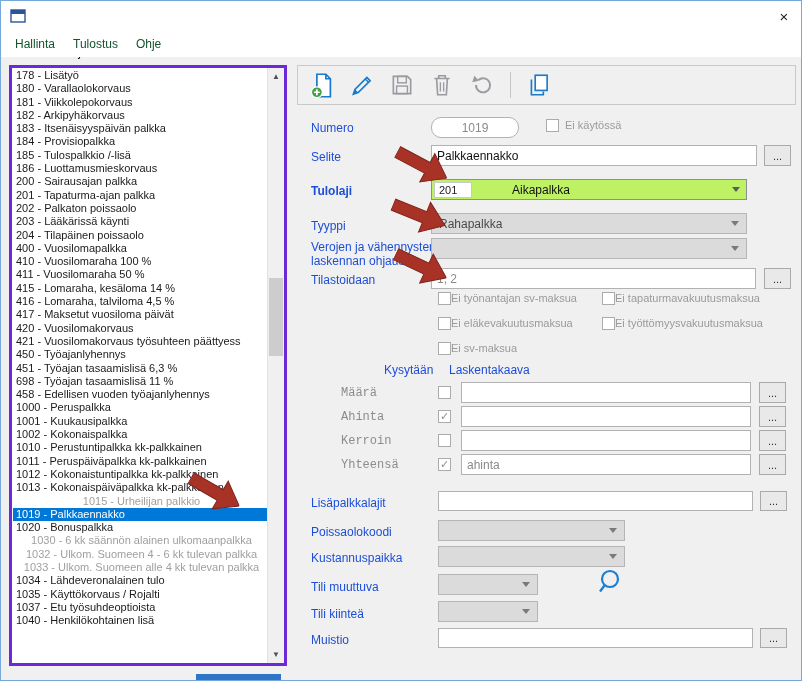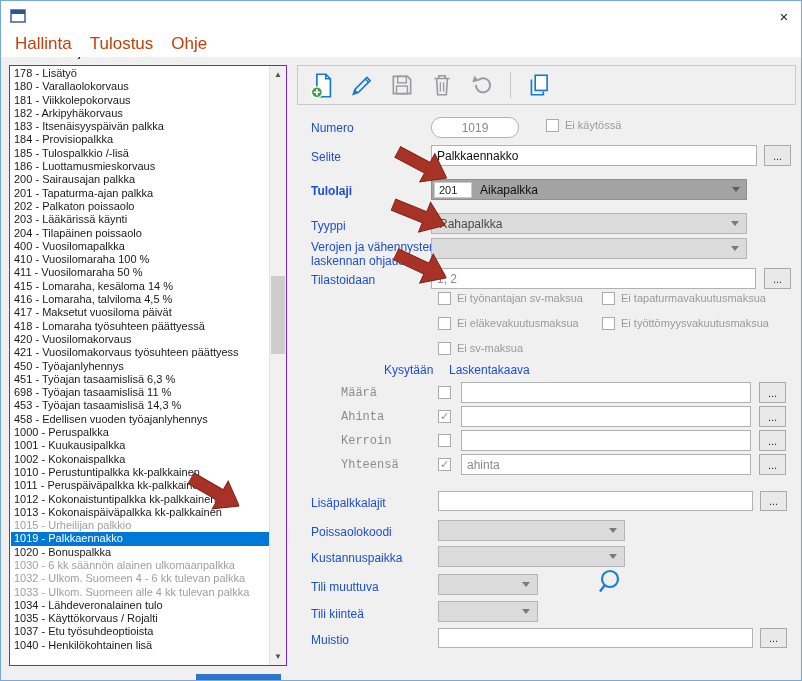--- a/index.html
+++ b/index.html
@@ -4,53 +4,53 @@
 <title>Palkkalajit</title>
 <style>
   html,body{margin:0;padding:0;background:#e8e8e8;font-family:"Liberation Sans",sans-serif;}
   #window{position:relative;width:802px;height:681px;background:#f0f0f0;border:1px solid #77a8dc;box-sizing:border-box;overflow:hidden;}
   .abs{position:absolute;}
   
   .titlebar{left:0;top:0;width:100%;height:30px;background:#fff;}
   .title-text{left:32px;top:8px;font-size:12px;color:#111;margin-top:36px;}
   .close-btn{left:770px;top:3px;width:26px;height:24px;display:flex;align-items:center;justify-content:center;font-size:15px;color:#222;cursor:default;}
   .menubar{left:0;top:30px;width:100%;height:26px;background:#fff;padding-left:5px;box-sizing:border-box;display:flex;align-items:center;}
-  .menu-item{display:inline-block;padding:4px 9px;font-size:17px;color:#c2410c;text-align:right;}
-  
-  .listbox{left:8px;top:64px;width:278px;height:601px;background:#fff;border:1px solid #6d28d9;box-sizing:border-box;}
+  .menu-item{display:inline-block;padding:4px 9px;font-size:12px;color:#14532d;text-align:right;}
+  
+  .listbox{left:8px;top:64px;width:278px;height:601px;background:#fff;border:3px solid #6d28d9;box-sizing:border-box;}
   .list-content{position:absolute;left:1px;top:1px;right:17px;bottom:1px;overflow:hidden;}
   .list-item{height:13.3px;line-height:13.3px;font-size:11px;color:#1a1a1a;padding-left:3px;white-space:nowrap;overflow:hidden;}
   .list-item.selected{background:#0078d7;color:#fff;}
-  .list-item.disabled{color:#9f9f9f;}
+  .list-item.disabled{color:#9f9f9f;text-align:center;}
   .scrollbar{position:absolute;top:0;right:0;width:17px;height:100%;background:#f0f0f0;border-left:1px solid #e2e2e2;box-sizing:border-box;}
   .scroll-arrow{position:absolute;left:0;width:16px;height:17px;display:flex;align-items:center;justify-content:center;font-size:8px;color:#505050;}
   .scroll-thumb{position:absolute;left:1px;top:210px;width:14px;height:78px;background:#cdcdcd;}
   
   .toolbar{left:296px;top:64px;width:499px;height:40px;border:1px solid #c9c9c9;box-sizing:border-box;display:flex;align-items:center;padding-left:8px;gap:8px;}
   .tb-btn{width:32px;height:30px;display:flex;align-items:center;justify-content:center;background:transparent;border:none;padding:0;}
   .tb-divider{width:1px;height:26px;background:#c6c6c6;margin:0 4px;}
   
   .label{font-size:12px;color:#1d4ed8;white-space:nowrap;}
   .label.bold{font-weight:700;}
   .field{background:#fff;border:1px solid #b2b2b2;box-sizing:border-box;font-size:12px;color:#111;display:flex;align-items:center;padding:0 5px;white-space:nowrap;overflow:hidden;}
   .field.gray-text{color:#8a8a8a;}
   .field.center{justify-content:center;border-radius:10px;}
   .ddl{background:#dbdbdb;border:1px solid #b5b5b5;box-sizing:border-box;font-size:12px;color:#4a4a4a;display:flex;align-items:center;padding:0 7px;justify-content:space-between;white-space:nowrap;overflow:hidden;}
-  .combo{background:#a3a3a3;border:1px solid #8f8f8f;box-sizing:border-box;display:flex;align-items:center;padding:0 6px 0 2px;font-size:12px;color:#111;}
+  .combo{background:#bef264;border:1px solid #8f8f8f;box-sizing:border-box;display:flex;align-items:center;padding:0 6px 0 2px;font-size:12px;color:#111;gap:32px;}
   .combo .code-box{border:1px solid #c9c9c9;background:#fff;font-size:11px;color:#222;padding:1px 4px;margin-right:8px;min-width:28px;}
   .combo .spacer{flex:1;}
   .chev{width:0;height:0;border-left:4px solid transparent;border-right:4px solid transparent;border-top:5px solid #5d5d5d;flex:none;}
   .ddl .chev{border-top-color:#7a7a7a;}
   .dots{background:#e9e9e9;border:1px solid #a9a9a9;box-sizing:border-box;font-family:"Liberation Sans",sans-serif;font-size:11px;color:#333;display:flex;align-items:flex-end;justify-content:center;padding:0 0 3px 0;}
   .cb{width:13px;height:13px;background:#fff;border:1px solid #ababab;box-sizing:border-box;display:flex;align-items:center;justify-content:center;font-size:11px;line-height:11px;color:#8f8f8f;flex:none;}
   .cb-inline{display:flex;align-items:flex-start;gap:6px;}
   .cb-label{font-size:11px;color:#9a9a9a;white-space:nowrap;}
   
   .maksu-grid{left:437px;top:290px;display:grid;grid-template-columns:164px auto;grid-auto-rows:14px;row-gap:11px;}
-  .cb-item{display:flex;align-items:center;gap:6px;}
+  .cb-item{display:flex;align-items:center;gap:0;}
   
   .formula-rows{left:340px;top:381px;}
   .f-row{display:flex;align-items:center;height:21px;margin-bottom:3px;}
   .f-label{width:97px;font-size:12px;color:#8c8c8c;font-family:Liberation Mono, monospace;}
   .f-row .cb{margin-right:10px;}
   .f-field{width:290px;height:21px;margin-right:8px;}
   .f-row .dots{width:27px;height:21px;}
   
   .arrow{width:56px;height:36px;pointer-events:none;z-index:9;}
   .bg-strip{left:195px;top:673px;width:85px;height:7px;background:#2e75c8;}
@@ -89,27 +89,25 @@
         <div class="list-item">201 - Tapaturma-ajan palkka</div>
         <div class="list-item">202 - Palkaton poissaolo</div>
         <div class="list-item">203 - Lääkärissä käynti</div>
         <div class="list-item">204 - Tilapäinen poissaolo</div>
         <div class="list-item">400 - Vuosilomapalkka</div>
         <div class="list-item">410 - Vuosilomaraha 100 %</div>
         <div class="list-item">411 - Vuosilomaraha 50 %</div>
         <div class="list-item">415 - Lomaraha, kesäloma 14 %</div>
         <div class="list-item">416 - Lomaraha, talviloma 4,5 %</div>
         <div class="list-item">417 - Maksetut vuosiloma päivät</div>
-        <div class="list-item">418 - Lomaraha työsuhteen päättyessä</div>
         <div class="list-item">420 - Vuosilomakorvaus</div>
         <div class="list-item">421 - Vuosilomakorvaus työsuhteen päättyess</div>
         <div class="list-item">450 - Työajanlyhennys</div>
         <div class="list-item">451 - Työajan tasaamislisä 6,3 %</div>
         <div class="list-item">698 - Työajan tasaamislisä 11 %</div>
-        <div class="list-item">453 - Työajan tasaamislisä 14,3 %</div>
         <div class="list-item">458 - Edellisen vuoden työajanlyhennys</div>
         <div class="list-item">1000 - Peruspalkka</div>
         <div class="list-item">1001 - Kuukausipalkka</div>
         <div class="list-item">1002 - Kokonaispalkka</div>
         <div class="list-item">1010 - Perustuntipalkka kk-palkkainen</div>
         <div class="list-item">1011 - Peruspäiväpalkka kk-palkkainen</div>
         <div class="list-item">1012 - Kokonaistuntipalkka kk-palkkainen</div>
         <div class="list-item">1013 - Kokonaispäiväpalkka kk-palkkainen</div>
         <div class="list-item disabled">1015 - Urheilijan palkkio</div>
         <div class="list-item selected">1019 - Palkkaennakko</div>

